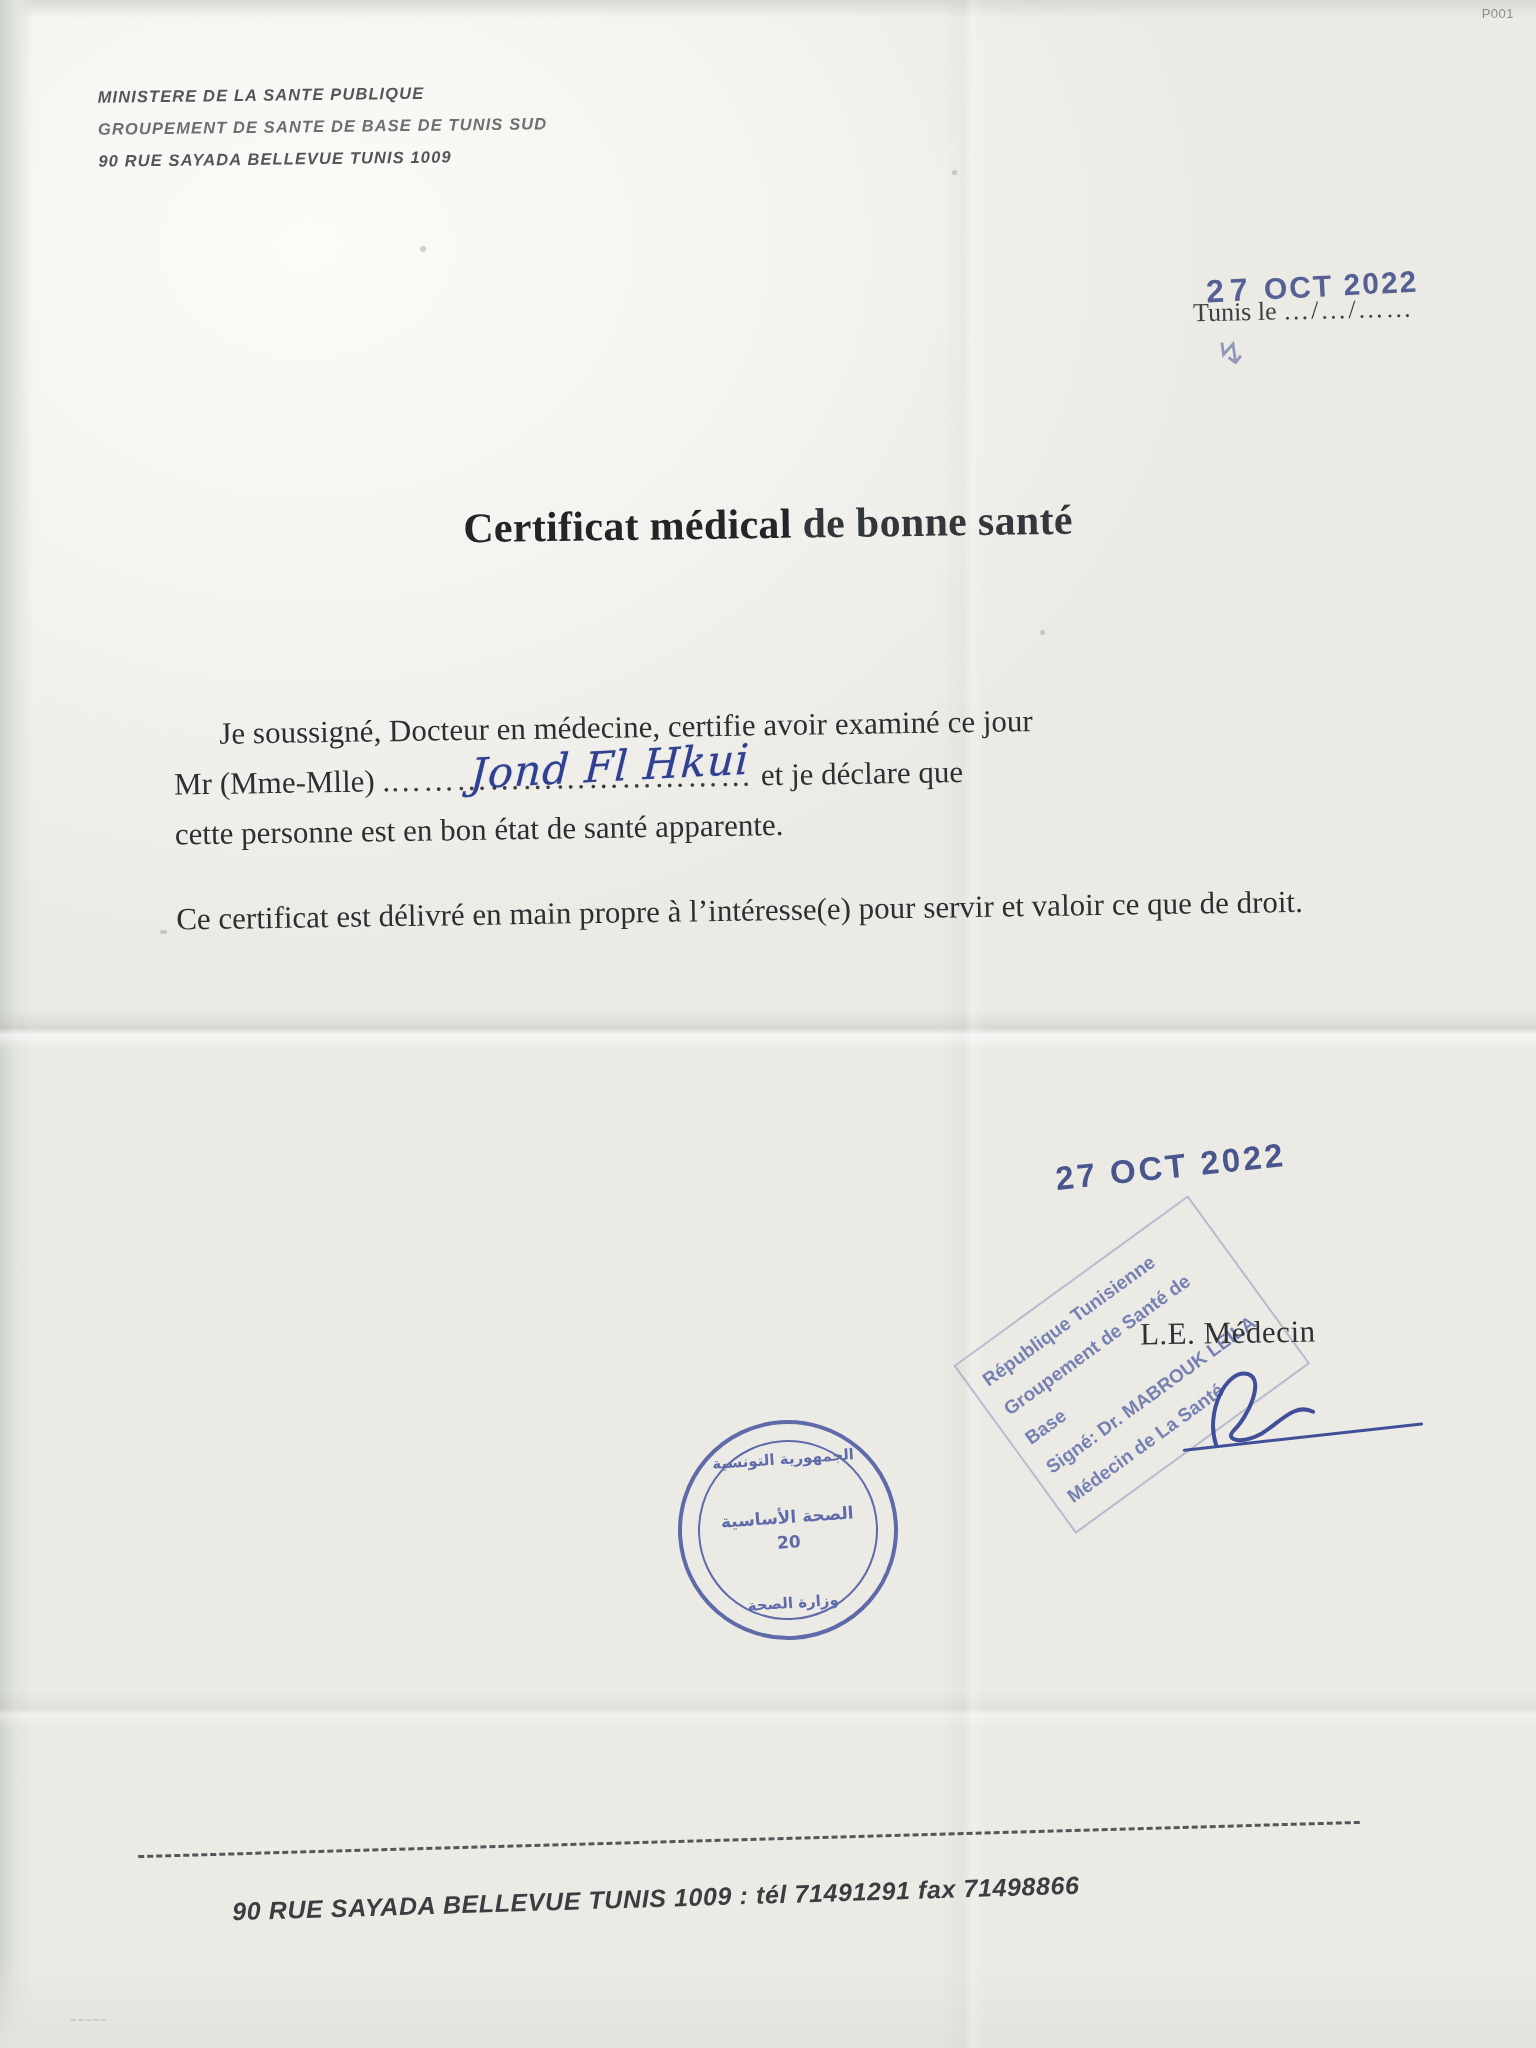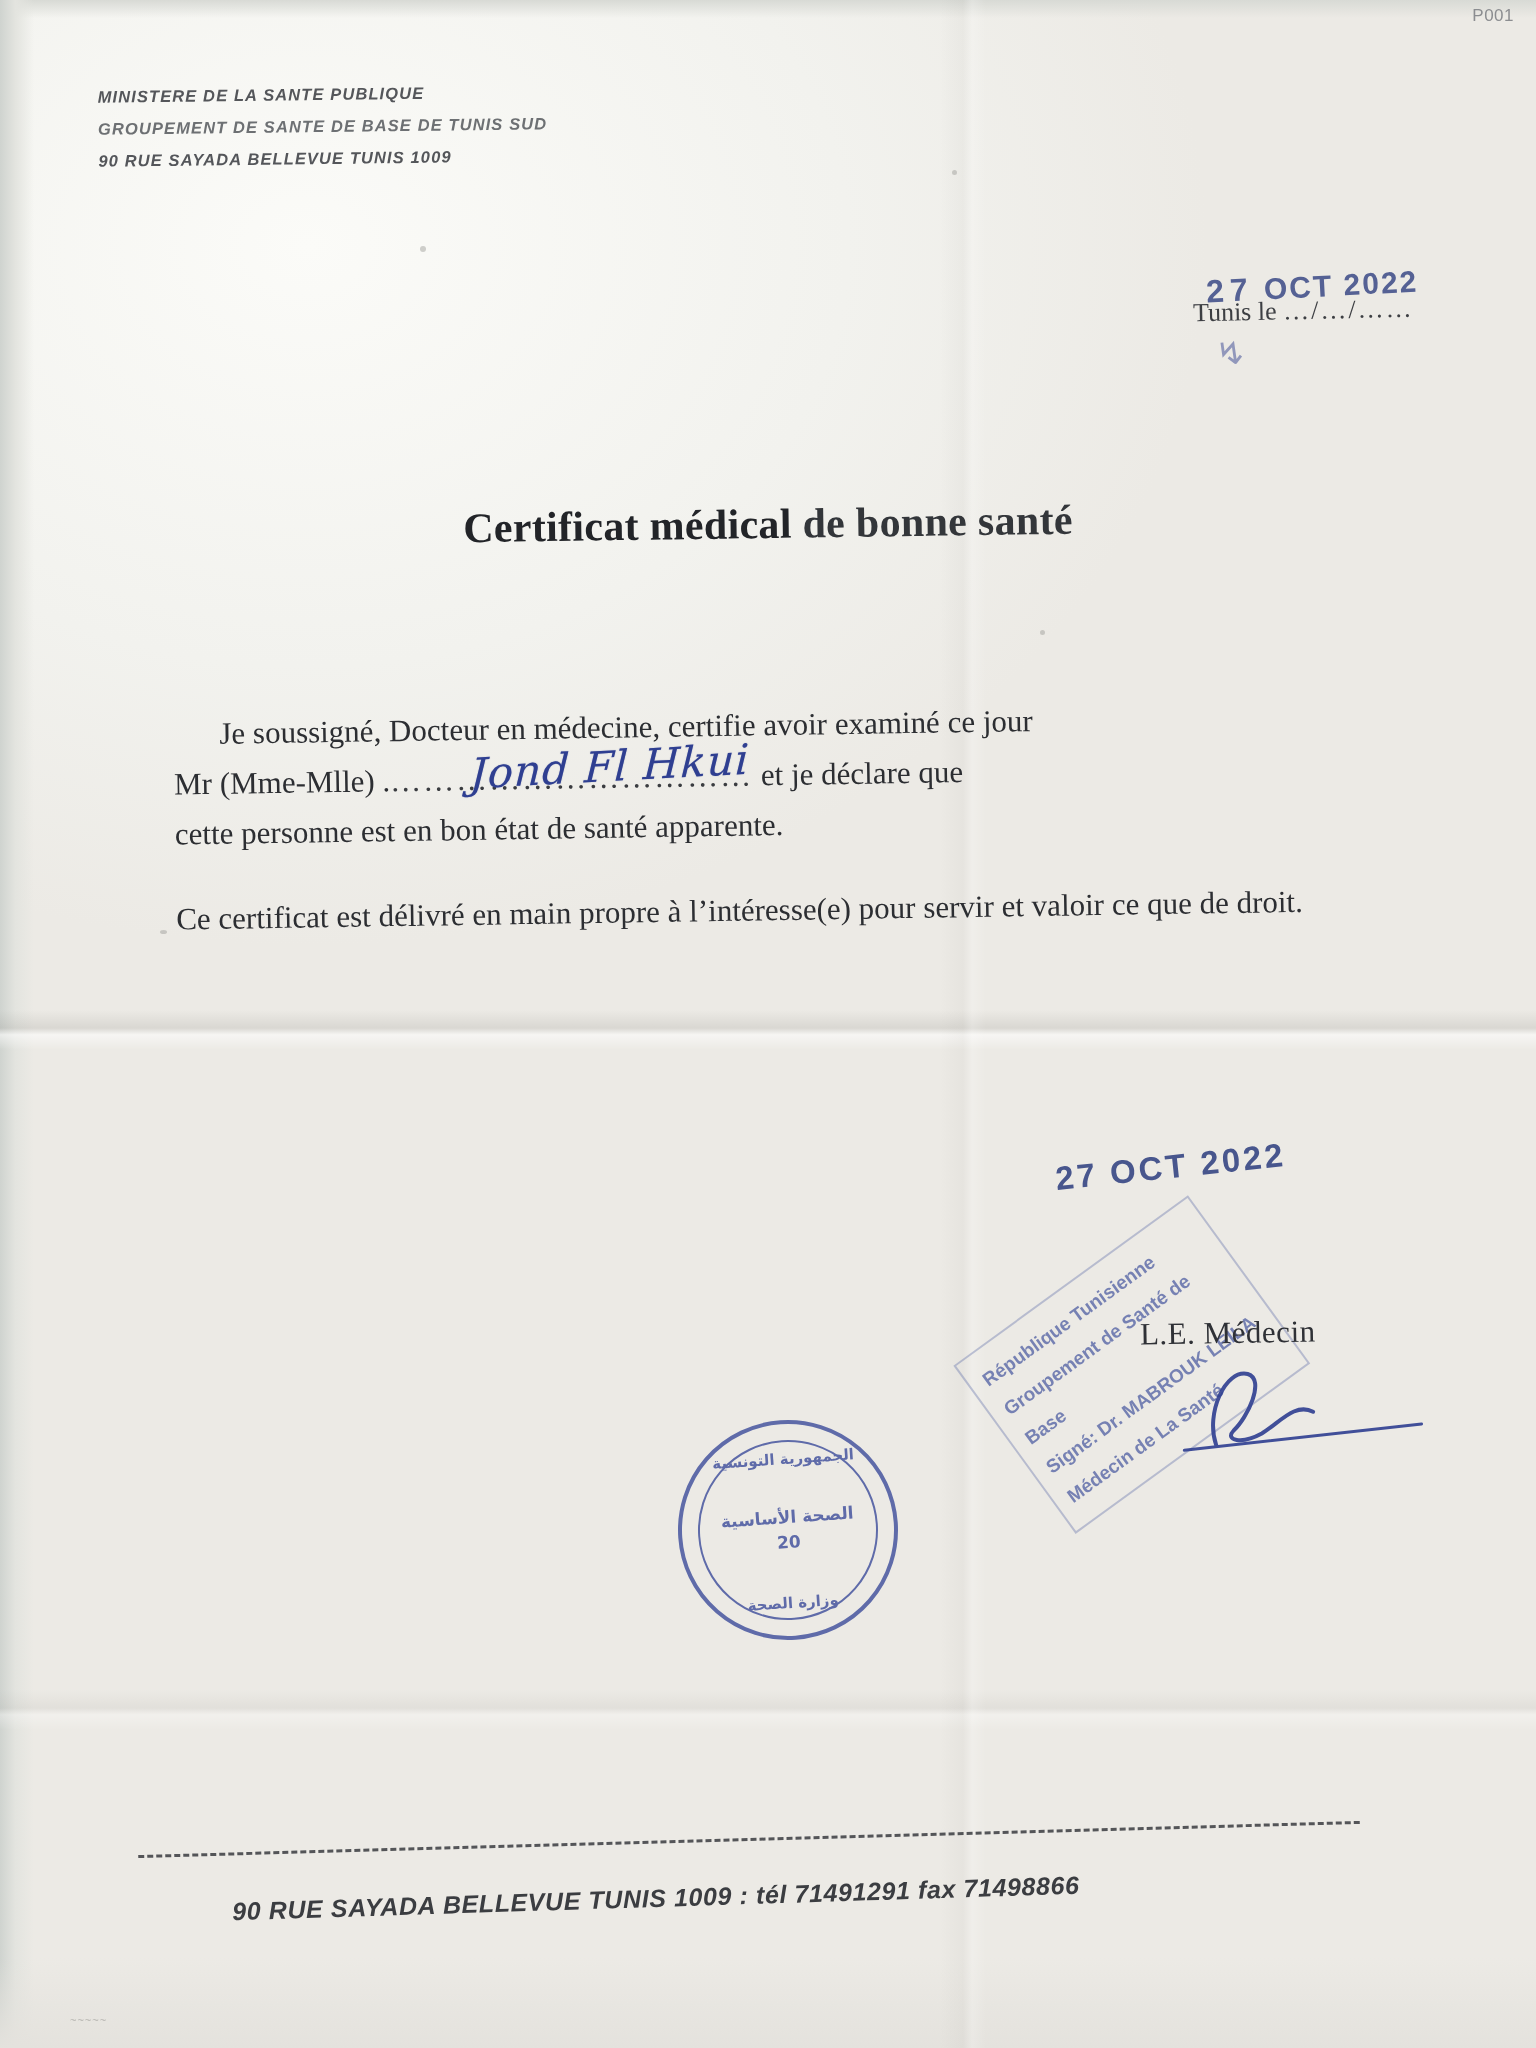--- a/index.html
+++ b/index.html
@@ -52,21 +52,21 @@
     background: linear-gradient(0deg, #e4e2dd 0%, rgba(240,239,234,0) 100%);
     pointer-events: none;
   }
 
   
   .scan-code {
     position: absolute;
     top: 6px;
     right: 22px;
     font-family: "Liberation Sans", sans-serif;
-    font-size: 17px;
+    font-size: 13px;
     color: #8b8d90;
     letter-spacing: 0.5px;
   }
 
   
   .letterhead {
     position: absolute;
     left: 98px;
     top: 78px;
     font-family: "Liberation Sans", sans-serif;

